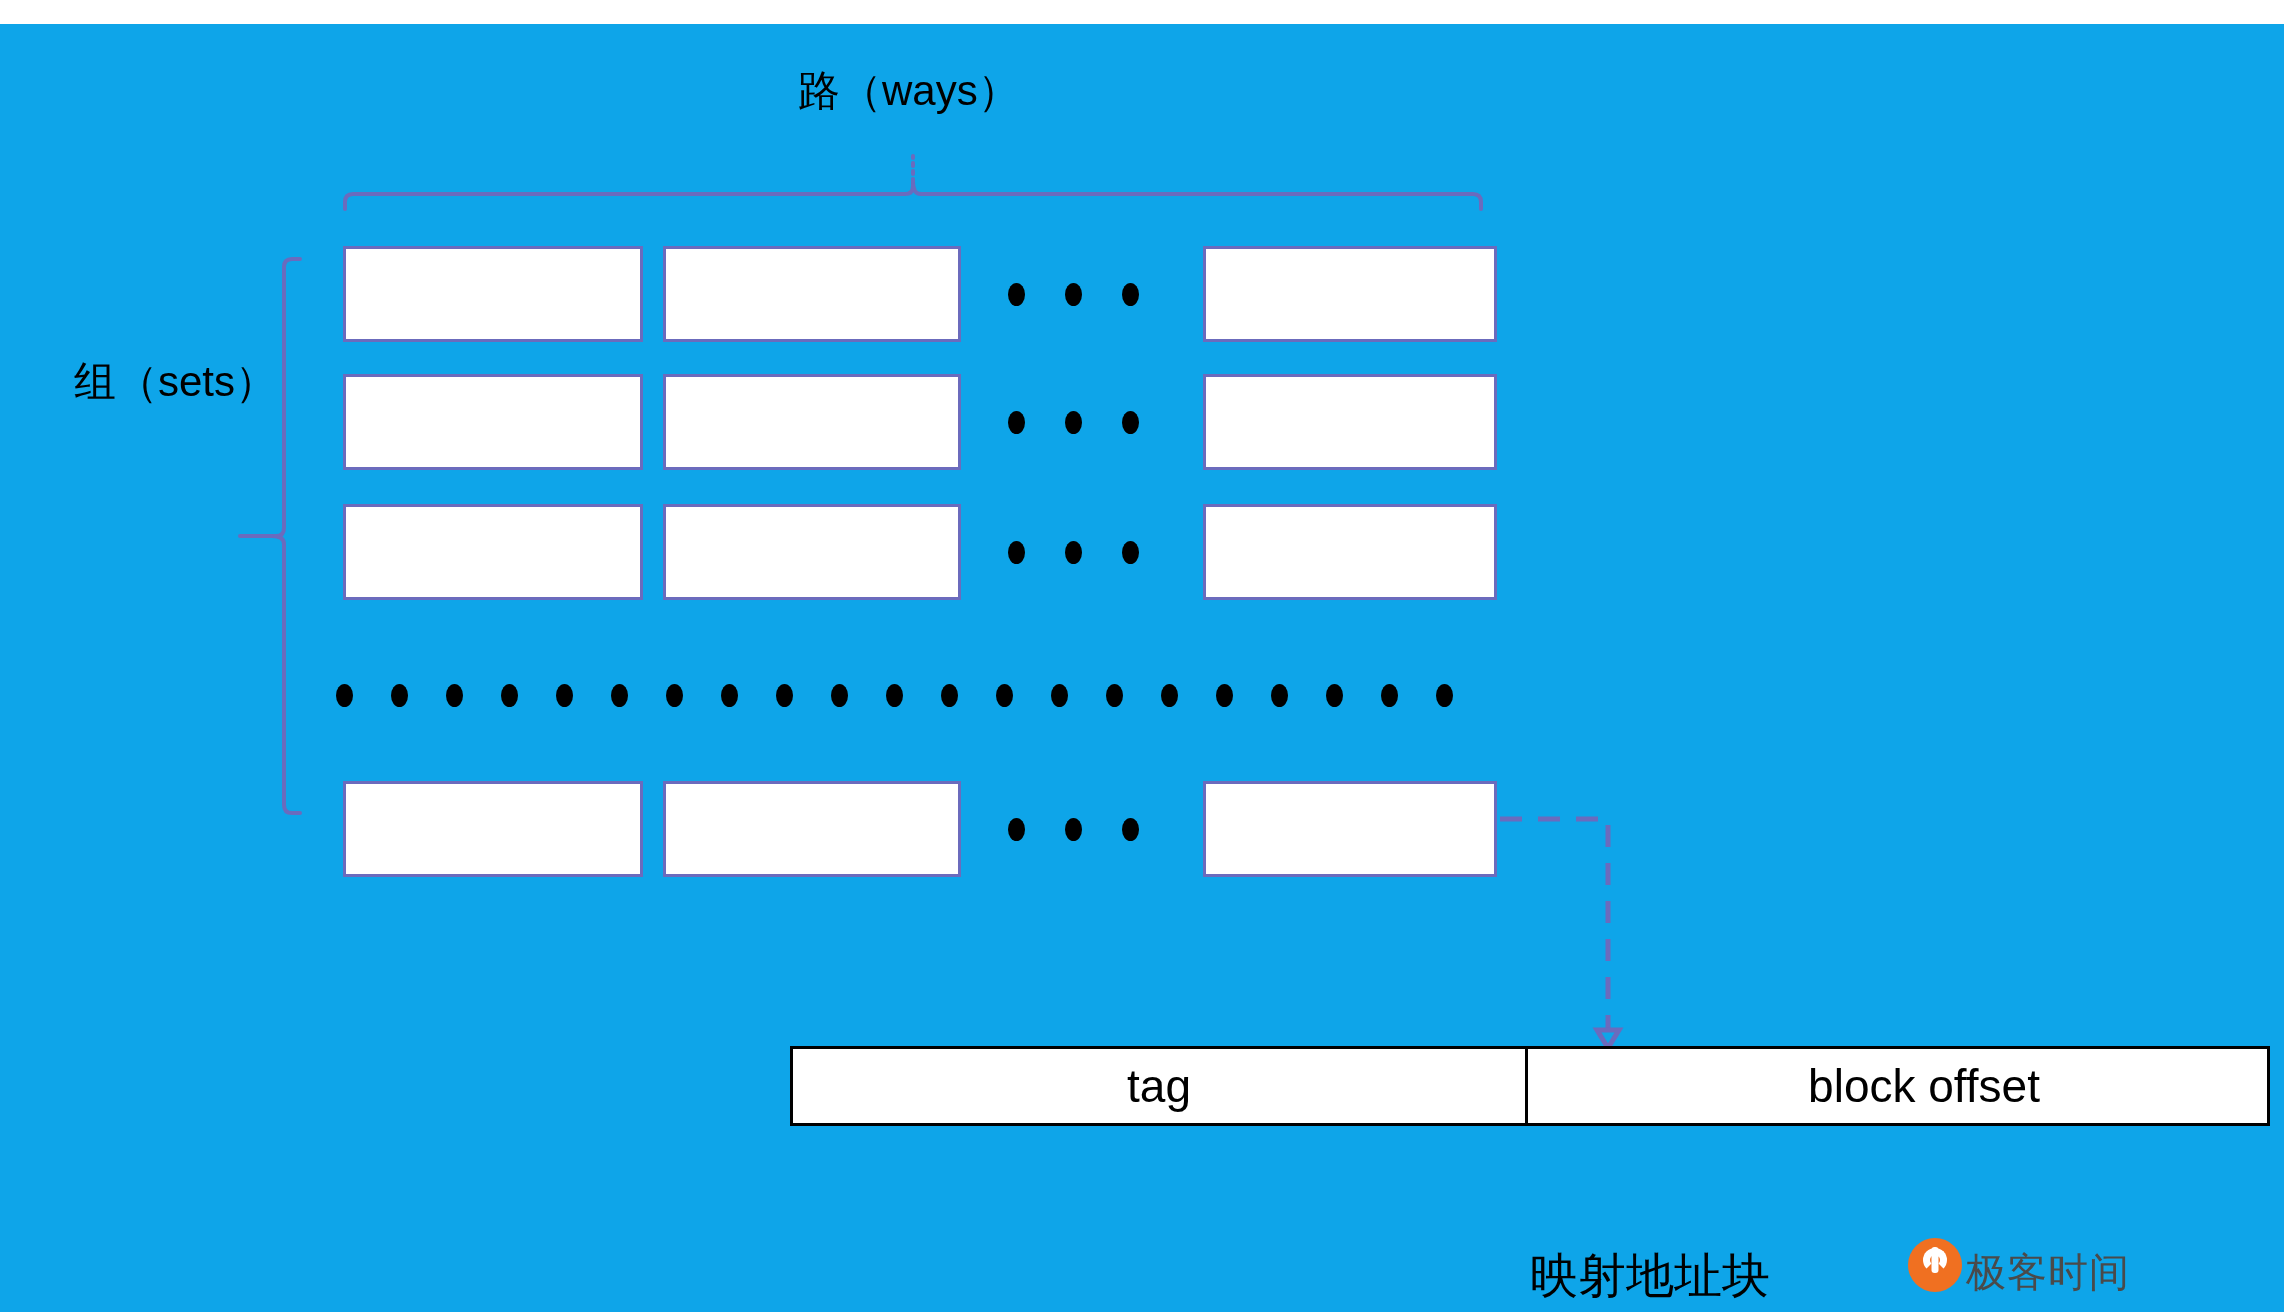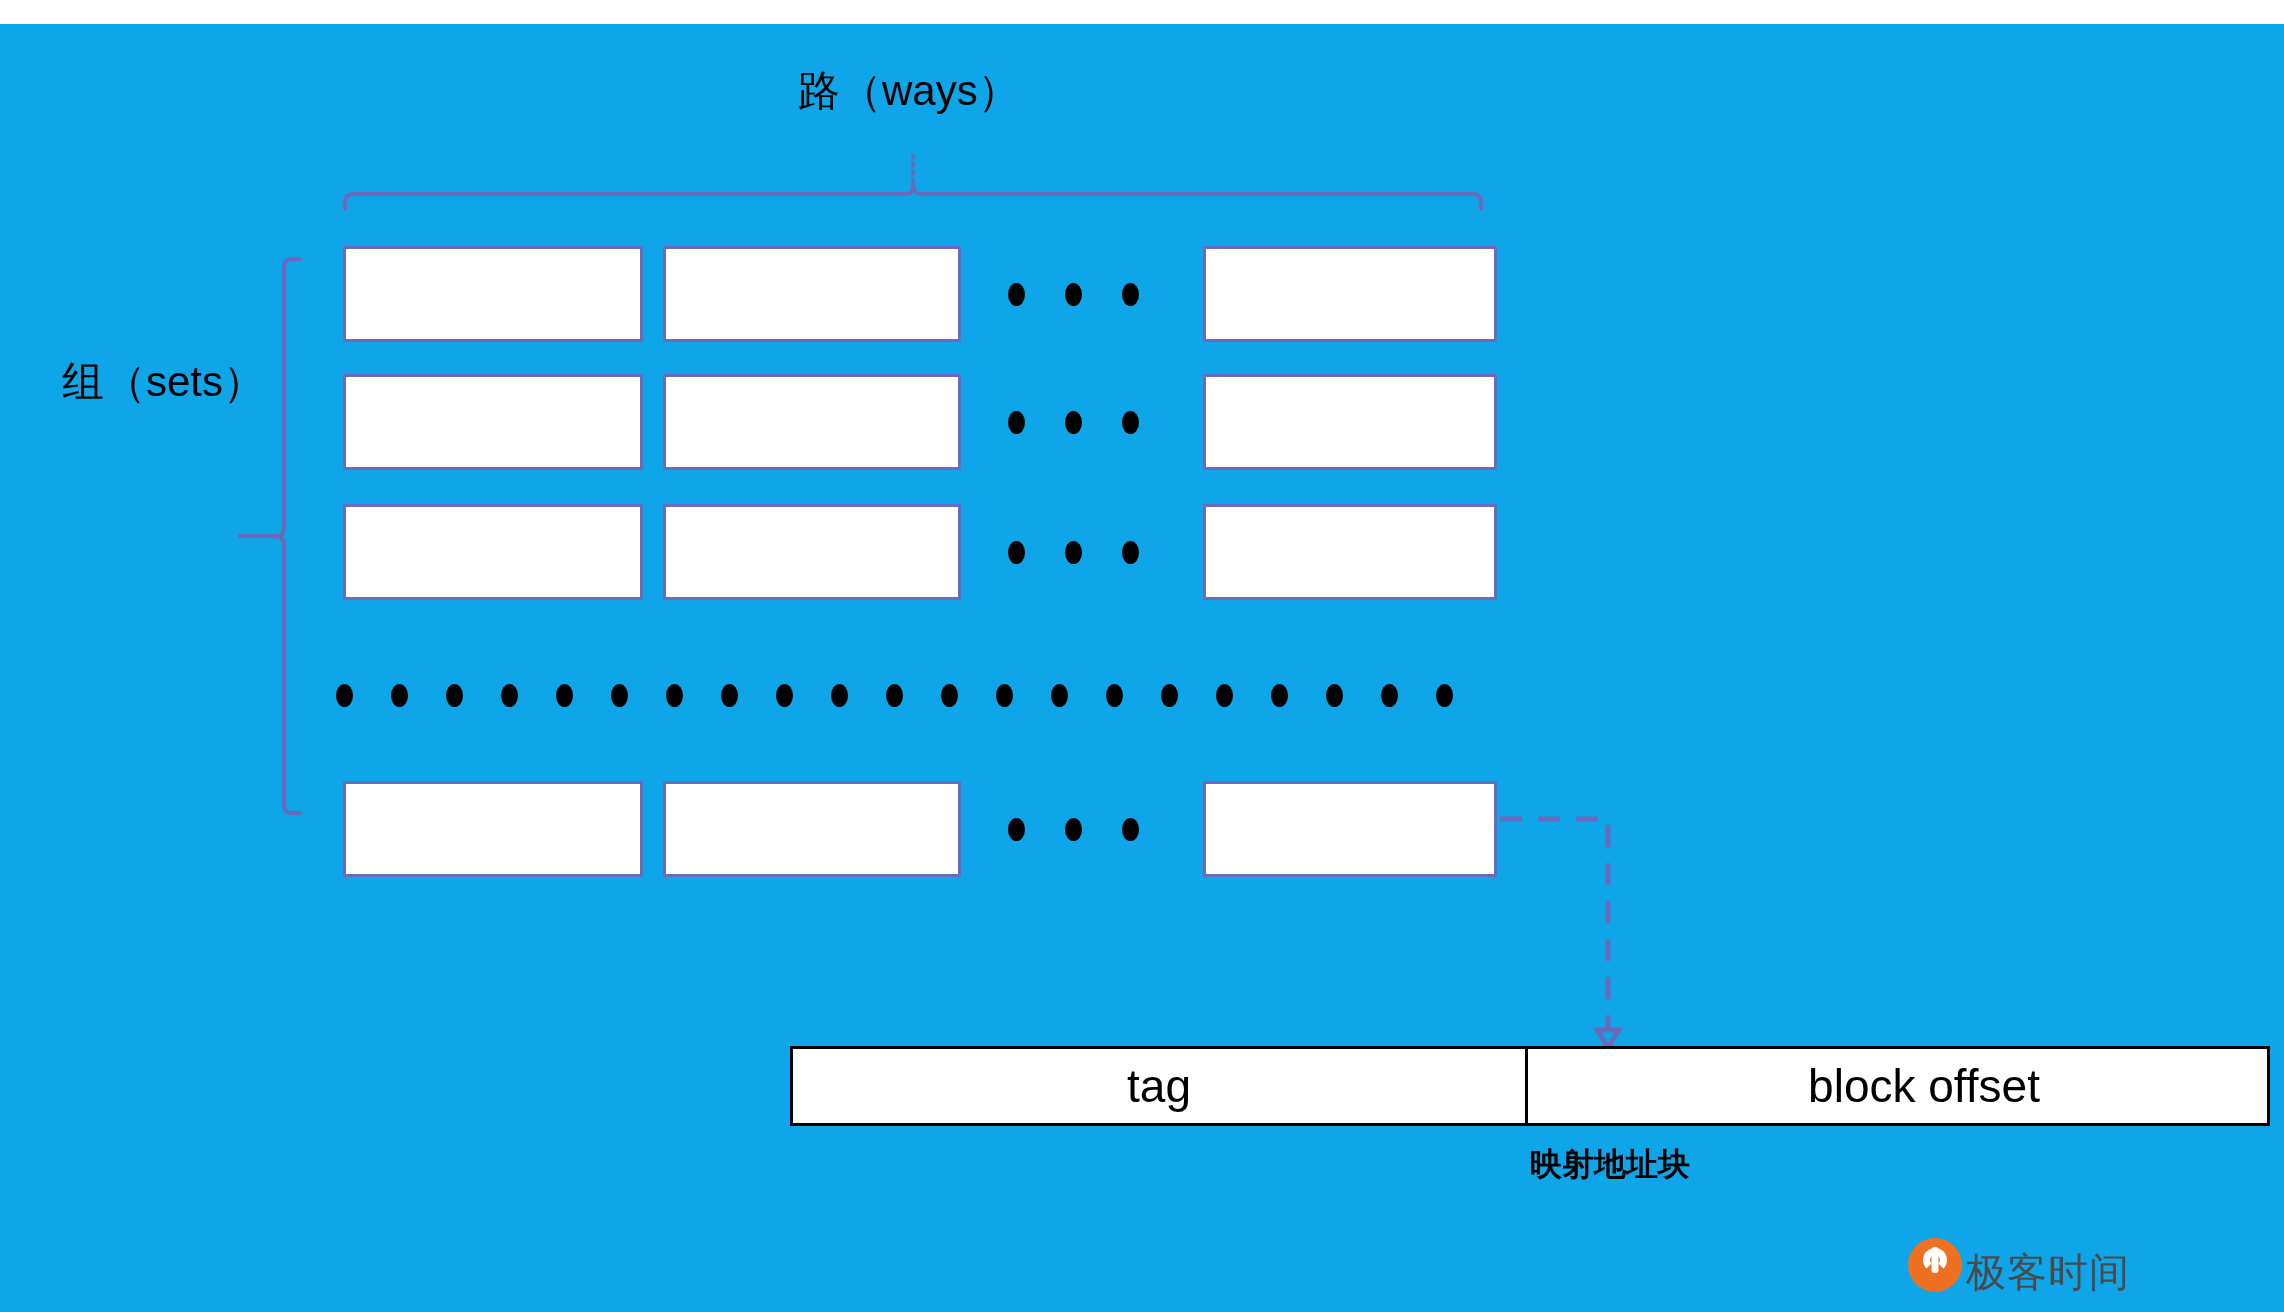--- a/index.html
+++ b/index.html
@@ -34,28 +34,27 @@
     white-space: nowrap;
     line-height: 1;
   }
   .lbl-ways {
     font-size: 42px;
     left: 798px;
     top: 46px;
   }
   .lbl-sets {
     font-size: 42px;
-    left: 62px;
+    left: 74px;
     top: 337px;
   }
   .lbl-caption {
-    font-size: 32px;
+    font-size: 48px;
     left: 1530px;
-    top: 1124px;
-    font-weight: bold;
+    top: 1228px;
   }
 
   
   .dotrow {
     position: absolute;
     display: flex;
     align-items: center;
   }
   .dot {
     width: 17px;

